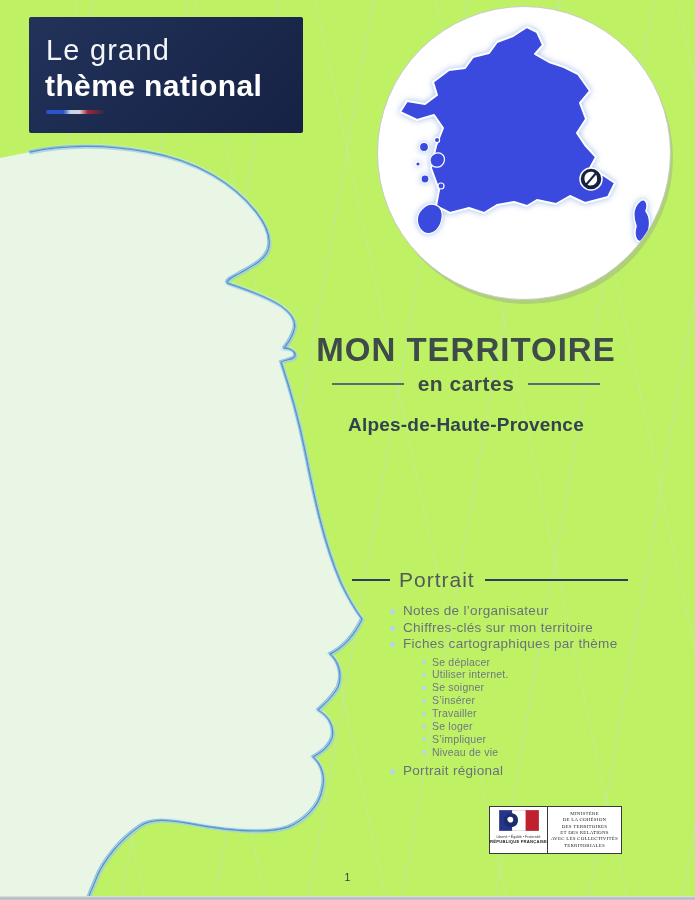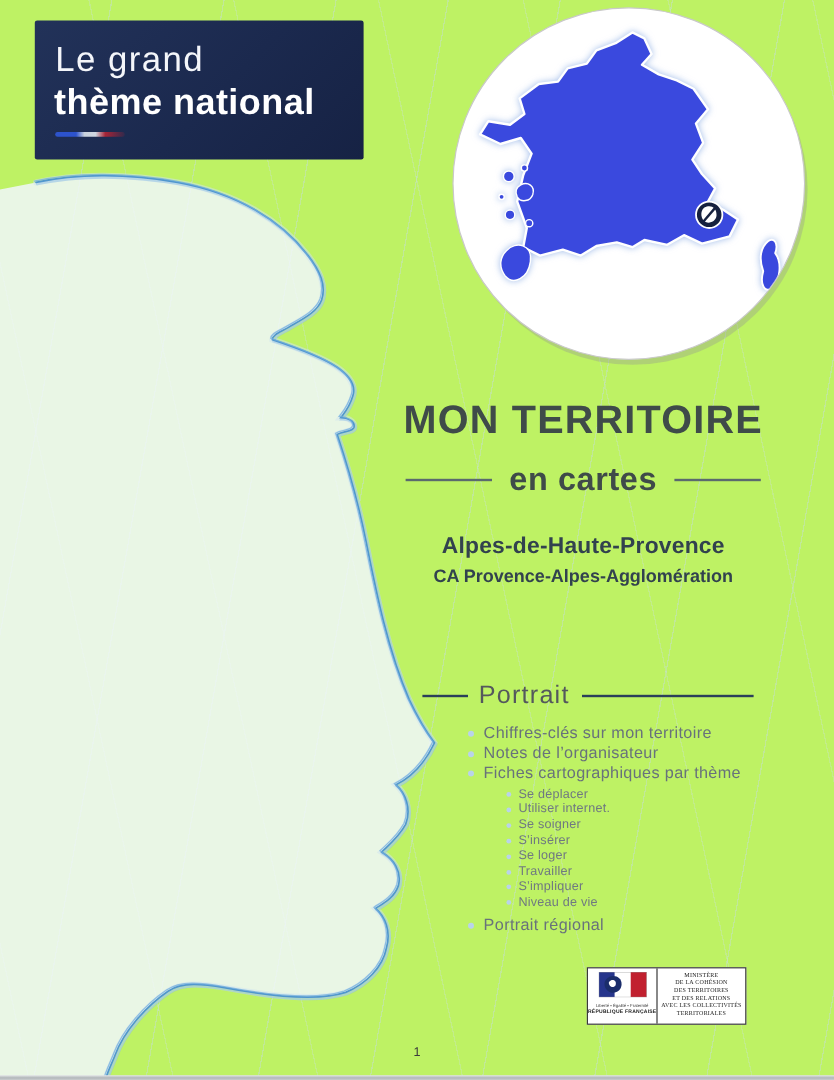--- a/index.html
+++ b/index.html
@@ -38,25 +38,25 @@
   }
   
   .map-circle{
     position:absolute;left:377px;top:6px;width:292px;height:292px;border-radius:50%;
     background:#ffffff;border:1px solid #c9c9c9;
     box-shadow:3px 5px 0 -1px rgba(150,150,150,.35);
     z-index:2;overflow:hidden;
   }
   .map-circle svg{position:absolute;left:0;top:0;}
   
-  .title-block{position:absolute;left:316px;top:332px;width:340px;text-align:center;z-index:3;}
+  .title-block{position:absolute;left:296px;top:332px;width:340px;text-align:center;z-index:3;}
   .title-main{margin:0;font-size:33px;line-height:36px;font-weight:700;letter-spacing:1px;color:#3f4b49;}
   .subtitle-row{display:flex;align-items:center;justify-content:center;margin-top:4px;}
   .subtitle-row .dash{height:2px;background:#5a6a6e;flex:0 0 72px;}
-  .title-sub{margin:12px 14px;font-size:27px;font-weight:700;letter-spacing:.5px;color:#3f4b49;text-align:center;}
+  .title-sub{margin:0 14px;font-size:21px;font-weight:700;letter-spacing:.5px;color:#3f4b49;text-align:center;}
   .dept{margin-top:18px;font-size:19px;font-weight:700;letter-spacing:.2px;color:#32424e;}
   .epci{margin-top:5px;font-size:15px;font-weight:700;color:#32424e;}
   
   .sommaire{position:absolute;left:352px;top:568px;width:300px;z-index:3;}
   .sommaire-head{display:flex;align-items:center;}
   .sommaire-head .dash-short{width:38px;height:2px;background:#2a3f5a;margin-right:9px;}
   .sommaire-title{font-size:21px;font-weight:400;letter-spacing:1px;color:#54585d;}
   .sommaire-head .dash-long{flex:0 0 143px;height:2px;background:#2a3f5a;margin-left:10px;}
   ul.toc{list-style:none;margin:0;padding:0;}
   ul.toc-main{margin:11px 0 0 51px;}
@@ -142,41 +142,40 @@
   </div>
 
   <div class="title-block">
     <h1 class="title-main">MON TERRITOIRE</h1>
     <div class="subtitle-row">
       <span class="dash"></span>
       <h2 class="title-sub">en cartes</h2>
       <span class="dash"></span>
     </div>
     <div class="dept">Alpes-de-Haute-Provence</div>
-    <div class="epci">CA Provence-Alpes-Agglomération</div>
   </div>
 
   <div class="sommaire">
     <div class="sommaire-head">
       <span class="dash-short"></span>
       <span class="sommaire-title">Portrait</span>
       <span class="dash-long"></span>
     </div>
     <ul class="toc toc-main">
+      <li>Notes de l’organisateur</li>
       <li>Chiffres-clés sur mon territoire</li>
-      <li>Notes de l’organisateur</li>
       <li>Fiches cartographiques par thème</li>
     </ul>
     <ul class="toc toc-sub">
       <li>Se déplacer</li>
       <li>Utiliser internet.</li>
       <li>Se soigner</li>
       <li>S’insérer</li>
+      <li>Travailler</li>
       <li>Se loger</li>
-      <li>Travailler</li>
       <li>S’impliquer</li>
       <li>Niveau de vie</li>
     </ul>
     <ul class="toc toc-main bottom">
       <li>Portrait régional</li>
     </ul>
   </div>
 
   <div class="ministry">
     <div class="ministry-left">

